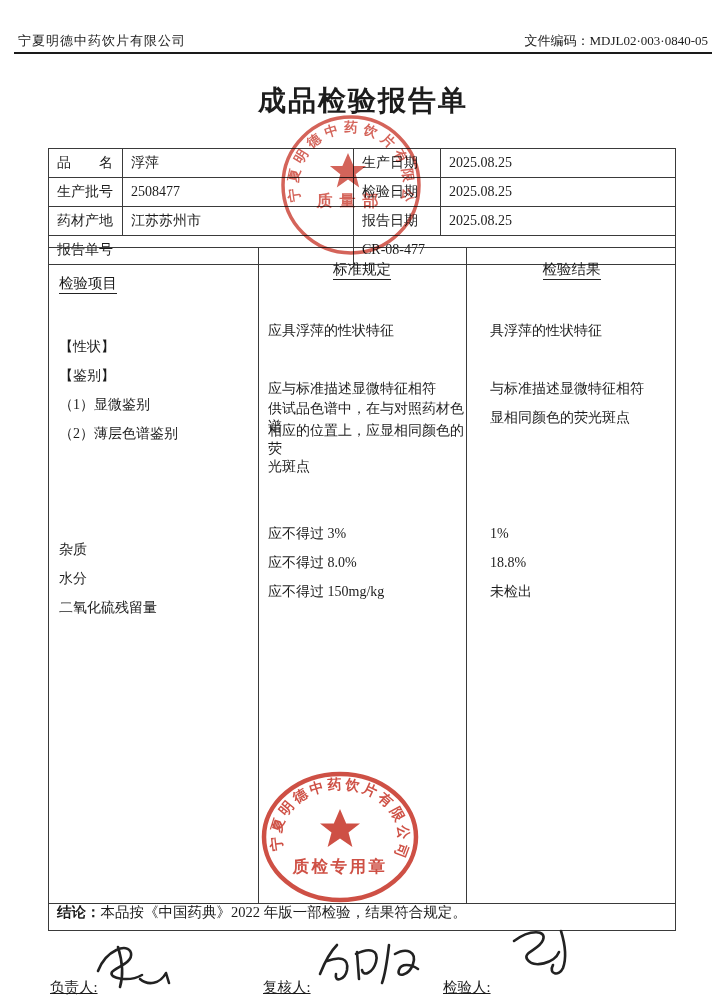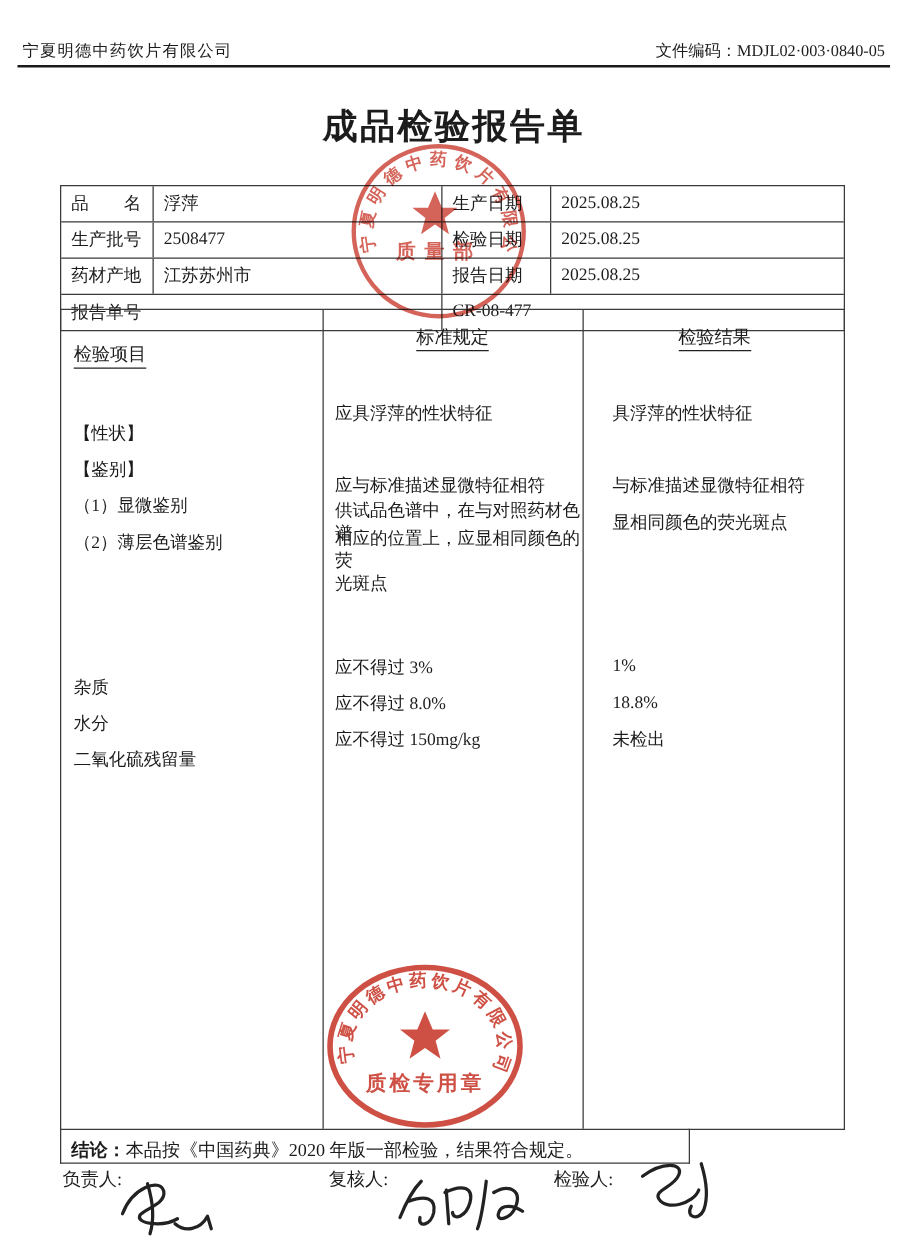--- a/index.html
+++ b/index.html
@@ -45,27 +45,27 @@
   .thead .h1{padding-left:10px;margin-top:14px;}
   .thead .h2,.thead .h3{text-align:center;}
   .uh{border-bottom:1px solid #222;padding-bottom:2px;}
   .tline{position:absolute;left:0;width:100%;height:29px;display:grid;
          grid-template-columns:209px 208px 211px;align-items:center;font-size:14px;}
   .tline .c1{padding-left:10px;margin-top:32px;}
   .tline .c2{padding-left:10px;}
   .tline .c3{padding-left:24px;}
 
   
-  .conclusion{position:absolute;left:48px;top:903px;width:504px;height:28px;
+  .conclusion{position:absolute;left:48px;top:903px;width:628px;height:28px;
               box-sizing:border-box;border:1px solid #3a3a3a;border-top:none;
-              display:flex;align-items:flex-end;padding-left:8px;font-size:14.5px;}
+              display:flex;align-items:flex-start;padding-left:8px;font-size:14.5px;}
   .conclusion b{font-weight:bold;}
 
   
-  .signer{position:absolute;font-size:14.5px;top:934px;}
+  .signer{position:absolute;font-size:14.5px;top:978px;text-decoration:underline;}
   .signer.s1{left:50px;} .signer.s2{left:263px;} .signer.s3{left:443px;}
   .sig{position:absolute;}
   .sig path{fill:none;stroke:#222;stroke-width:2.6;stroke-linecap:round;stroke-linejoin:round;}
 
   
   .stamp{position:absolute;mix-blend-mode:multiply;}
   .stamp-top{left:278px;top:112px;opacity:.78;}
   .stamp-bottom{left:260px;top:768px;opacity:.88;}
   .stamp text{font-family:"Liberation Serif","DejaVu Serif",serif;font-weight:bold;}
 </style>
@@ -157,21 +157,21 @@
     </div>
     <div class="tline" style="top:319px">
       <div class="c1">二氧化硫残留量</div>
       <div class="c2">应不得过 150mg/kg</div>
       <div class="c3">未检出</div>
     </div>
   </div>
 
   <div class="conclusion">
     <b>结论：</b>
-    <span>本品按《中国药典》2020 年版一部检验，结果符合规定。</span>
+    <span>本品按《中国药典》2022 年版一部检验，结果符合规定。</span>
   </div>
 
   <div class="signer s1">负责人:</div>
   <div class="signer s2">复核人:</div>
   <div class="signer s3">检验人:</div>
 
   <svg class="sig" style="left:88px;top:938px" width="90" height="55" viewBox="0 0 90 55">
     <path d="M10,33 C18,12 40,4 43,15 C45,25 28,29 24,34 C20,41 42,44 54,37"></path>
     <path d="M30,9 C34,22 36,36 32,49"></path>
     <path d="M52,41 C60,48 72,46 78,35 L81,45"></path>

